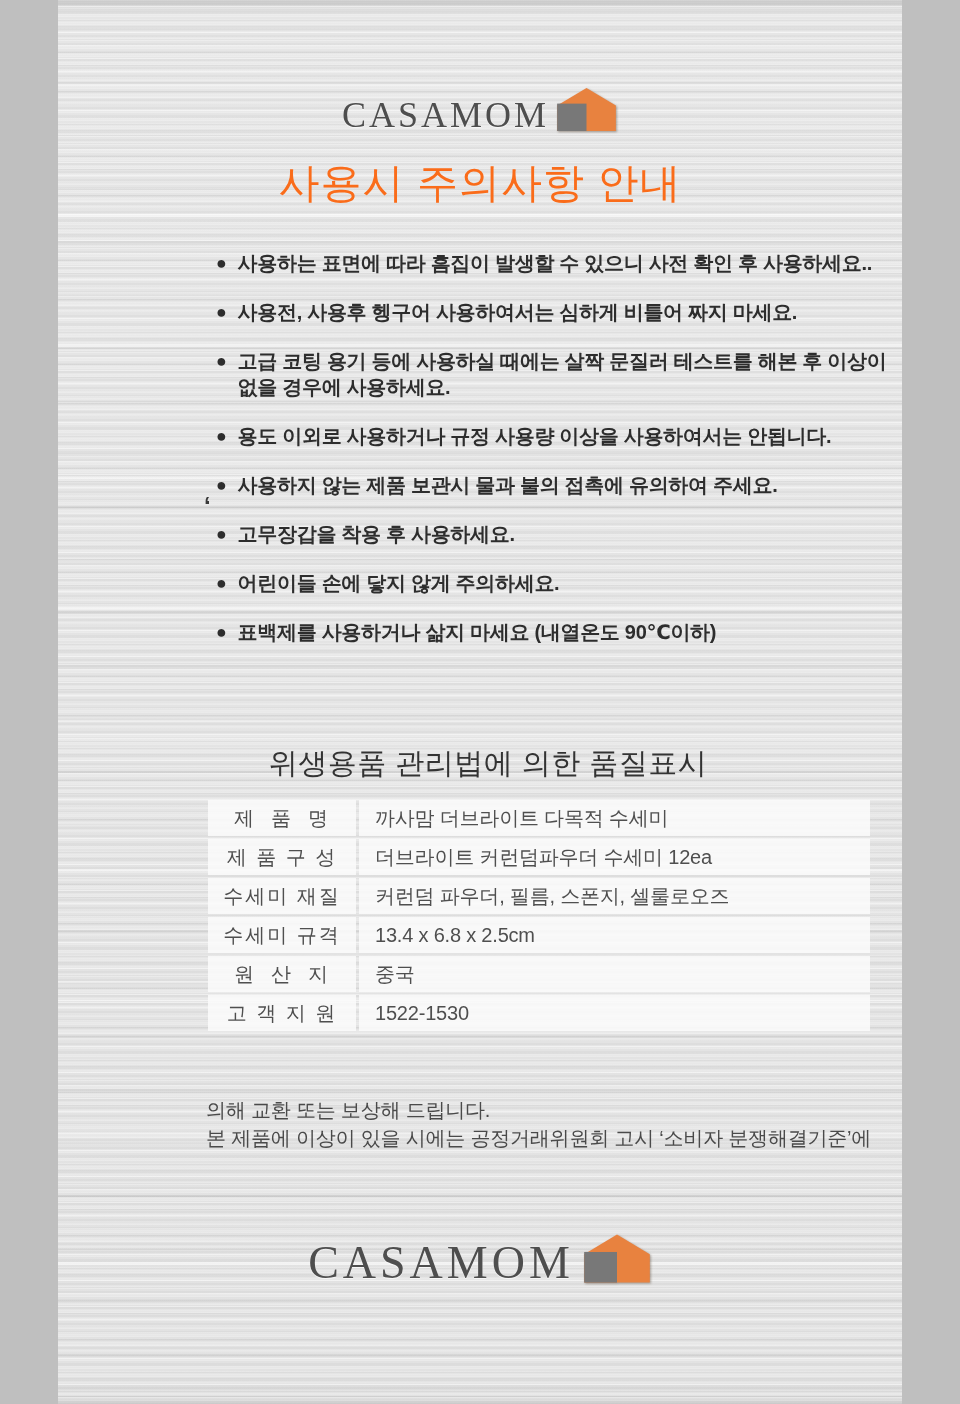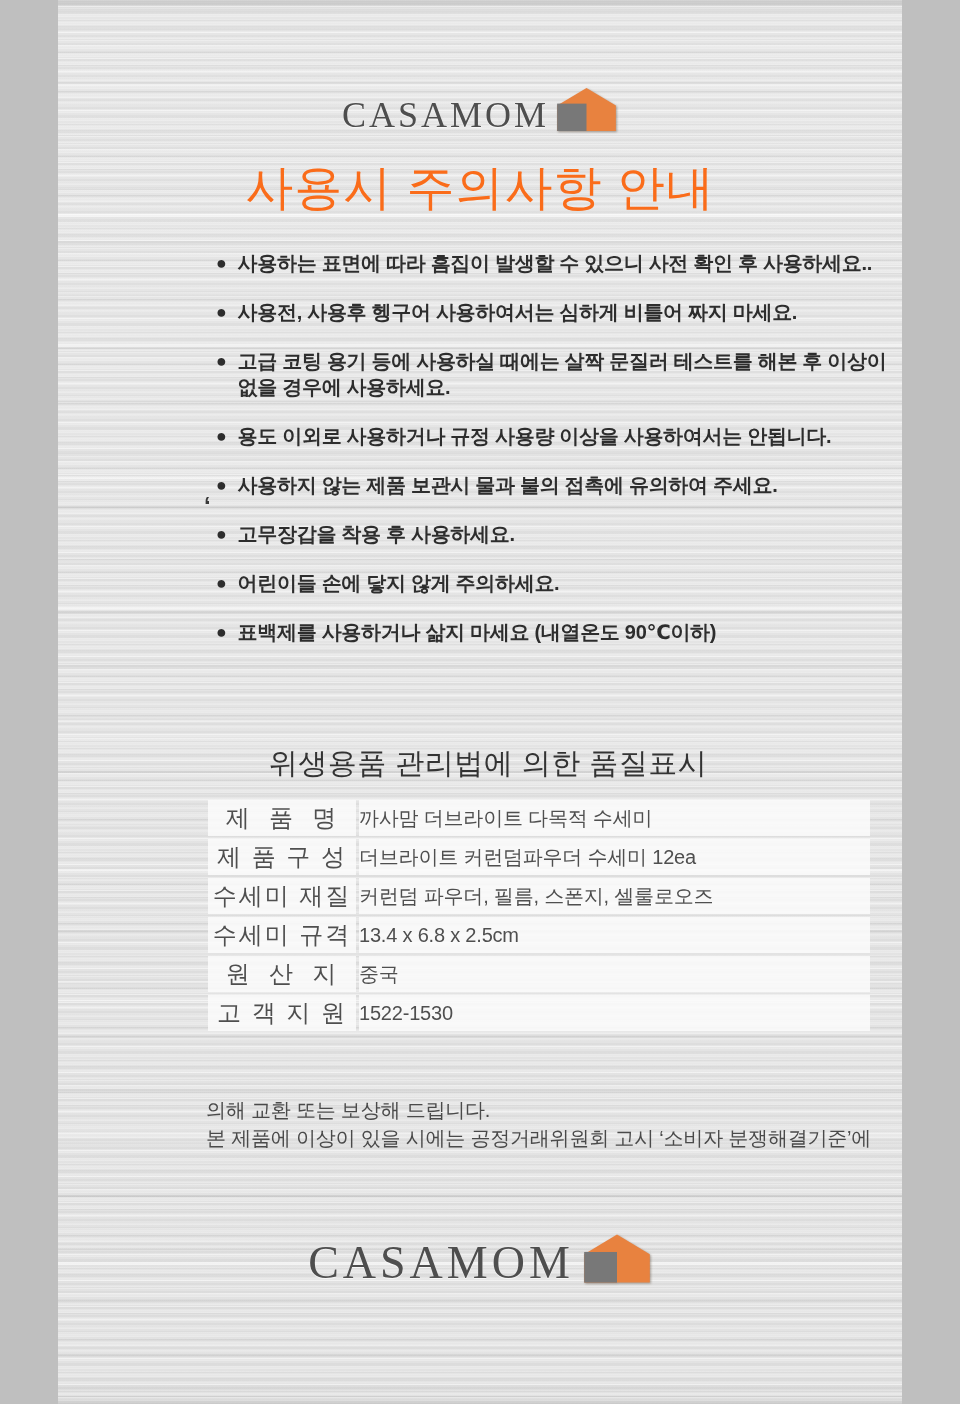--- a/index.html
+++ b/index.html
@@ -28,21 +28,21 @@
     color:#4e4e4e; line-height:.92;
     text-shadow:0 1px 1px rgba(255,255,255,.7);
   }
   .logo-top .logo-text { font-size:36px; letter-spacing:3px; }
   .logo-bottom .logo-text { font-size:46px; letter-spacing:4px; }
   .house-svg { display:block; filter:drop-shadow(1px 1px 1px rgba(80,60,40,.45)); }
 
   
   .headline {
     position:absolute; top:156px; left:0; width:100%;
-    text-align:center; font-size:48px; font-weight:400;
+    text-align:center; font-size:41px; font-weight:400;
     color:#fa6c1a; letter-spacing:1px;
   }
 
   
   .bullets { position:absolute; top:250px; left:158px; width:692px; list-style:none; }
   .bullets li {
     display:flex; gap:11px; align-items:flex-start;
     font-size:20px; font-weight:700; color:#2d2d2d;
     line-height:26px; letter-spacing:-.3px; margin-bottom:23px;
   }
@@ -53,25 +53,25 @@
   .section-title {
     position:absolute; top:744px; left:8px; width:100%;
     text-align:center; font-size:29px; font-weight:400;
     color:#333; letter-spacing:.5px;
   }
   .qtable { position:absolute; top:800px; left:150px; width:662px; display:flex; flex-direction:column; gap:3px; }
   .qrow { display:flex; gap:3px; height:36px; }
   .qlabel {
     flex:0 0 148px; background:rgba(251,251,251,.88);
     display:flex; align-items:center; justify-content:center;
-    font-size:24px; color:#4f4f4f; letter-spacing:2px; white-space:pre;
+    font-size:20px; color:#4f4f4f; letter-spacing:2px; white-space:pre;
   }
   .qvalue {
     flex:1; background:rgba(251,251,251,.88);
-    display:flex; align-items:center; 
+    display:flex; align-items:center; padding-left:16px;
     font-size:20px; color:#4f4f4f; letter-spacing:-.2px;
   }
 
   
   .notice { position:absolute; top:1096px; left:148px; width:706px; font-size:20px; color:#4a4a4a; line-height:28px; letter-spacing:-.2px; }
 </style>
 </head>
 <body>
 
 <div class="page">

